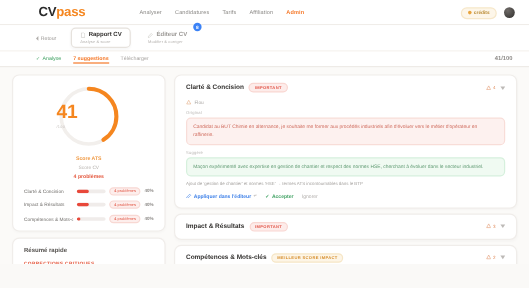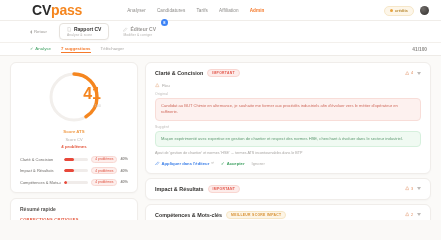--- a/index.html
+++ b/index.html
@@ -12,21 +12,21 @@
   .page { width: 441px; height: 220px; position: relative; background: #fbfaf8; }
 
   
   .header {
     height: 21px; background: #ffffff;
     border-bottom: 1px solid #f0ede9;
     display: flex; align-items: center;
     padding: 0 10px;
     position: relative;
   }
-  .logo { font-size: 14px; font-weight: 700; color: #2b2b2b; letter-spacing: -0.2px; margin-left: 22px; }
+  .logo { font-size: 11px; font-weight: 700; color: #2b2b2b; letter-spacing: -0.2px; margin-left: 22px; }
   .logo .accent { color: #f5861f; }
   .nav { display: flex; align-items: center; gap: 11px; margin-left: 45px; }
   .nav-item { font-size: 4.6px; color: #8d8madd; color: #8c8a87; letter-spacing: 0.1px; cursor: pointer; }
   .nav-item.active { color: #f5792a; font-weight: 600; }
   .header-right { position: absolute; right: 12px; top: 0; height: 21px; display: flex; align-items: center; gap: 6px; }
   .credits {
     display: flex; align-items: center; gap: 2px;
     background: #fdf6e9; border: 1px solid #f6e7c9;
     border-radius: 7px; padding: 1.5px 5px;
   }
@@ -89,21 +89,21 @@
     border-radius: 6px; box-shadow: 0 1px 2px rgba(0,0,0,0.025);
   }
 
   
   .gauge-card { padding: 7px 9px 6px 9px; }
   .gauge-wrap { display: flex; justify-content: center; position: relative; }
   .gauge { position: relative; width: 54px; height: 54px; }
   .gauge svg { display: block; transform: rotate(-90deg); }
   .gauge-center {
     position: absolute; inset: 0;
-    display: flex; flex-direction: column; align-items: flex-end; justify-content: center;
+    display: flex; flex-direction: column; align-items: flex-start; justify-content: center;
   }
   .gauge-num { font-size: 16px; font-weight: 700; color: #f5861f; line-height: 1; }
   .gauge-unit { font-size: 3.2px; color: #c8c4c0; margin-top: 1.5px; letter-spacing: 0.3px; }
   .gauge-meta { text-align: center; margin-top: 5px; }
   .gauge-ats { font-size: 4.3px; color: #f09a45; font-weight: 600; }
   .gauge-cv { font-size: 4px; color: #b6b2ae; margin-top: 3px; }
   .gauge-issues { font-size: 4.3px; color: #e4573d; font-weight: 700; margin-top: 1.5px; }
 
   .crit-list { margin-top: 7px; display: flex; flex-direction: column; gap: 4.5px; }
   .crit-row { display: flex; align-items: center; gap: 3px; }

